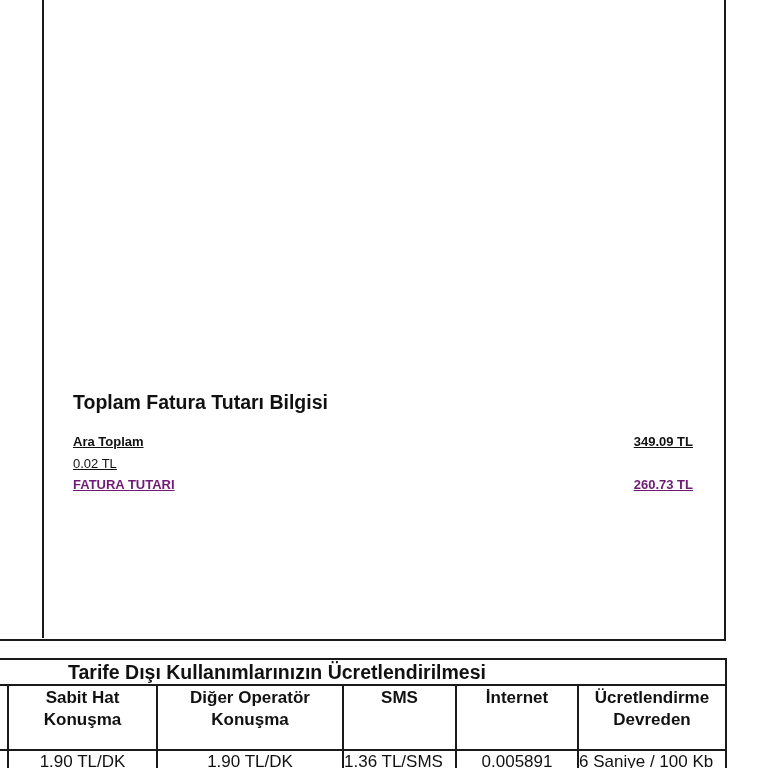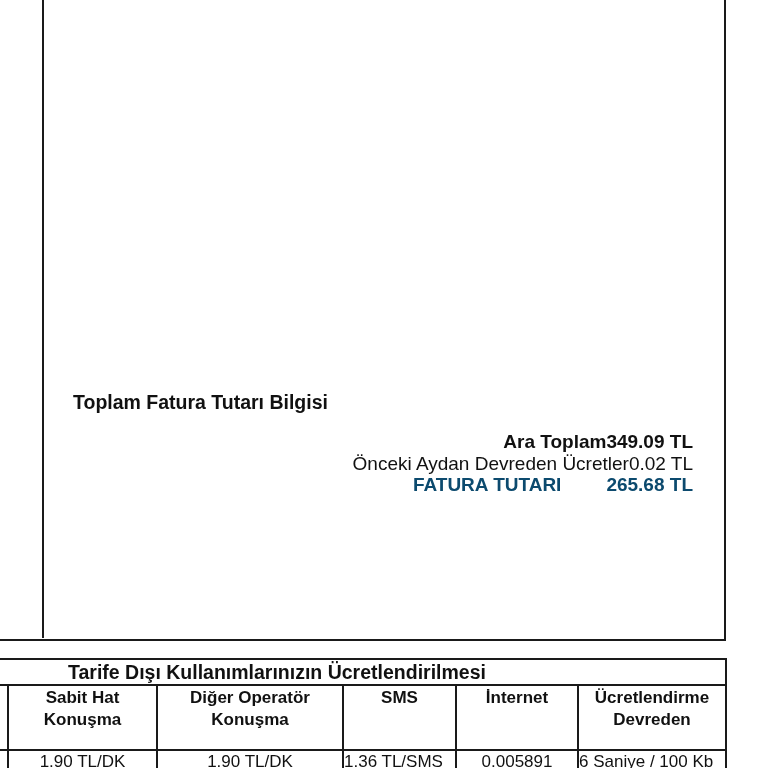--- a/index.html
+++ b/index.html
@@ -2,23 +2,23 @@
 <html><head>
 <meta charset="utf-8">
 <style>
   html, body { margin: 0; padding: 0; background: #ffffff; }
   body { width: 768px; height: 768px; position: relative; overflow: hidden;
          font-family: "Liberation Sans", sans-serif; color: #111; }
   .vline { position: absolute; background: #1a1a1a; }
   .hline { position: absolute; background: #1a1a1a; }
   .summary { position: absolute; left: 73px; top: 390px; width: 620px; }
   .summary-title { font-size: 19.5px; font-weight: bold; line-height: 24px; margin-bottom: 16px; }
-  .row { display: flex; justify-content: flex-end; font-size: 19px; line-height: 23px; }
+  .row { display: flex; justify-content: space-between; font-size: 13px; line-height: 23px; text-decoration: underline; }
   .row.bold { font-weight: bold; }
-  .row.red { color: #0c4a6e; font-weight: bold; line-height: 20px; gap: 45px; }
+  .row.red { color: #701a75; font-weight: bold; line-height: 20px; gap: 45px; }
   .row.normal { font-weight: normal; line-height: 22px; }
   .amount { text-align: right; }
   table.tariff { position: absolute; left: -4px; top: 658px; border-collapse: collapse;
                  font-size: 17px; }
   table.tariff td, table.tariff th { border: 2px solid #1a1a1a; padding: 0; }
   table.tariff th.title { height: 24px; font-size: 19.5px; font-weight: bold; text-align: center; padding-left: 70px; text-align: left; }
   table.tariff th.head { height: 62px; vertical-align: top; text-align: center; font-weight: bold; line-height: 22px; padding-top: 1px; }
   table.tariff td { height: 24px; text-align: center; vertical-align: top; line-height: 22px; white-space: nowrap; }
   td.left-align { text-align: left !important; }
 </style>
@@ -29,26 +29,25 @@
 <div class="vline" style="left:724px; top:0; width:2px; height:641px;"></div>
 <div class="hline" style="left:0; top:639px; width:726px; height:2px;"></div>
 
 <div class="summary">
   <div class="summary-title">Toplam Fatura Tutarı Bilgisi</div>
   <div class="row bold">
     <span>Ara Toplam</span>
     <span class="amount">349.09 TL</span>
   </div>
   <div class="row normal">
-    <span>Önceki Aydan Devreden Ücretler</span>
     <span class="amount">0.02 TL</span>
   </div>
   <div class="row red">
     <span>FATURA TUTARI</span>
-    <span class="amount">265.68 TL</span>
+    <span class="amount">260.73 TL</span>
   </div>
 </div>
 
 <table class="tariff">
   <colgroup>
     <col style="width:11px">
     <col style="width:149px">
     <col style="width:186px">
     <col style="width:113px">
     <col style="width:122px">

